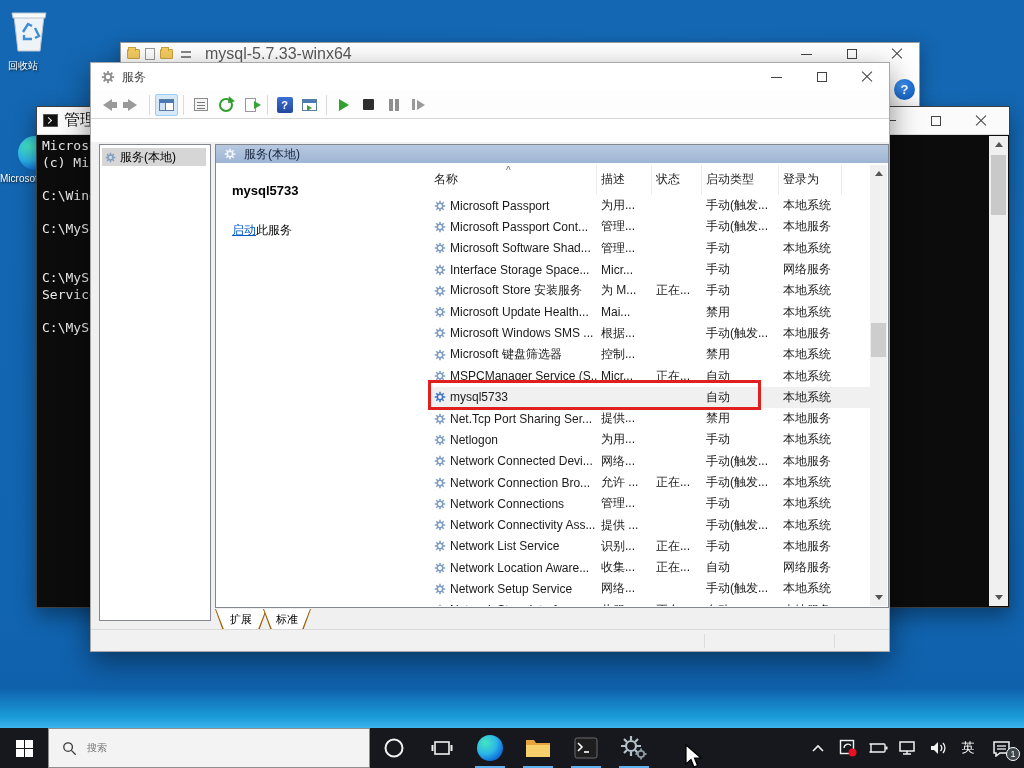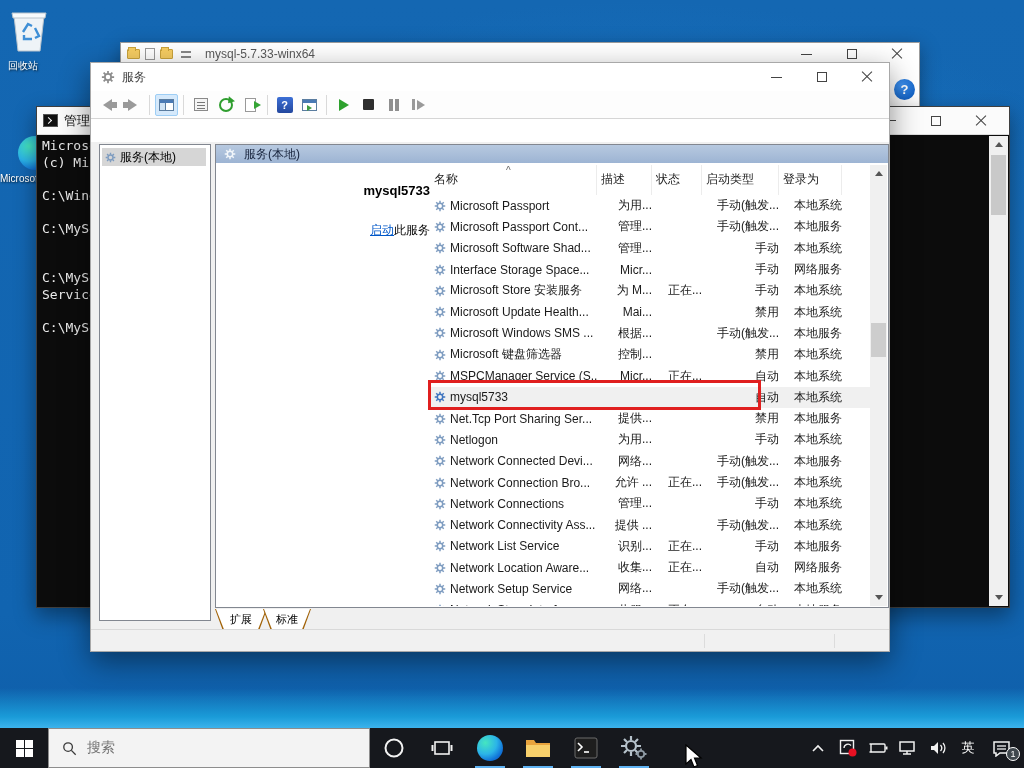--- a/index.html
+++ b/index.html
@@ -28,46 +28,46 @@
   .g-close:before { transform:rotate(45deg);} .g-close:after { transform:rotate(-45deg);}
 
   
   .explorer { position:absolute; left:120px; top:42px; width:800px; height:520px; z-index:3;
     background:#fff; border:1px solid #9b9b9b; box-shadow:0 6px 18px rgba(0,0,0,.35); }
   .exp-title { height:22px; display:flex; align-items:center; padding-left:6px; }
   .mini-folder { width:13px; height:10px; background:#f6cd62; border:1px solid #caa33c; border-radius:1px; position:relative; margin-right:5px; }
   .mini-folder:before { content:""; position:absolute; left:0; top:-3px; width:6px; height:3px; background:#f6cd62; border:1px solid #caa33c; border-bottom:none; }
   .mini-doc { width:10px; height:12px; background:#fff; border:1px solid #9a9a9a; margin-right:5px; }
   .mini-eq { width:10px; height:7px; border-top:2px solid #888; border-bottom:2px solid #888; margin:0 8px 0 3px; }
-  .exp-title .t { font-size:12px; color:#5a5a5a; margin-left:6px; }
+  .exp-title .t { font-size:16px; color:#5a5a5a; margin-left:6px; }
   .exp-controls { margin-left:auto; height:100%; display:flex; }
   .help-circle { position:absolute; right:4px; top:36px; width:21px; height:21px; border-radius:50%;
     background:radial-gradient(circle at 35% 30%, #3f92ef, #1565c8 75%); color:#fff; font-weight:bold;
     font-size:13px; display:flex; align-items:center; justify-content:center; }
 
   
   .console { position:absolute; left:36px; top:106px; width:974px; height:502px; z-index:4;
     background:#0c0c0c; border:1px solid #3f3f3f; box-shadow:0 8px 20px rgba(0,0,0,.4); }
   .con-title { height:28px; background:#fbfbfb; border-bottom:1px solid #dcdcdc; display:flex; align-items:center; padding-left:6px; }
   .cmd-ic { width:15px; height:13px; background:#111; border:1px solid #555; margin-right:6px; position:relative; }
   .cmd-ic:before { content:""; position:absolute; left:2px; top:3px; width:4px; height:4px; border-left:1px solid #fff; border-bottom:1px solid #fff; transform:rotate(-135deg); }
-  .con-title .t { font-size:13px; color:#111; }
+  .con-title .t { font-size:16px; color:#111; }
   .con-controls { margin-left:auto; height:100%; display:flex; margin-right:6px; }
   .con-body { position:absolute; left:0; top:28px; right:0; bottom:0; background:#0c0c0c; overflow:hidden;
     font-family:"DejaVu Sans Mono",monospace; font-size:13px; color:#ececec; padding:3px 0 0 5px; }
   .con-line { min-height:16.5px; line-height:16.5px; white-space:pre; }
   .con-scroll { position:absolute; right:1px; top:29px; bottom:1px; width:19px; background:#f0f0f0; z-index:2; }
   .sb-arrow { position:absolute; left:0; width:19px; height:17px; display:flex; align-items:center; justify-content:center; }
   .tri-up { width:0; height:0; border-left:4px solid transparent; border-right:4px solid transparent; border-bottom:5px solid #555; }
   .tri-dn { width:0; height:0; border-left:4px solid transparent; border-right:4px solid transparent; border-top:5px solid #555; }
   .con-scroll .thumb { position:absolute; left:2px; top:19px; width:15px; height:60px; background:#c9c9c9; }
 
   
   .svc { position:absolute; left:90px; top:62px; width:800px; height:590px; z-index:5;
-    background:#fff; border:1px solid #a8a8a8; box-shadow:0 10px 28px rgba(0,0,0,.45);text-align:right; }
+    background:#fff; border:1px solid #a8a8a8; box-shadow:0 10px 28px rgba(0,0,0,.45); }
   .svc-titlebar { height:28px; display:flex; align-items:center; padding-left:10px; background:#fff; }
   .svc-titlebar .t { font-size:12px; color:#3c3c3c; margin-left:7px; }
   .svc-controls { margin-left:auto; height:100%; display:flex; }
   .gear { display:inline-block; line-height:0; }
   .svc-menubar { height:23px; display:flex; align-items:center; padding-left:4px; background:#fff; }
   .svc-menubar span { font-size:12.5px; color:#1a1a1a; padding:0 11px; }
   .svc-toolbar { height:28px; display:flex; align-items:center; padding-left:5px; gap:2px; background:#fdfdfd; border-bottom:1px solid #d6d6d6; }
   .tb { width:23px; height:22px; display:flex; align-items:center; justify-content:center; }
   .tb.hl { background:#d5e9fb; border:1px solid #9ecef5; border-radius:2px; }
   .tb-sep { width:1px; height:20px; background:#d9d9d9; margin:0 3px; }
@@ -131,21 +131,21 @@
 
   .redbox { position:absolute; left:337px; top:317px; width:333px; height:30px; border:3px solid #e01f1f; z-index:6; pointer-events:none; }
 
   
   .taskbar { position:absolute; left:0; top:728px; width:1024px; height:40px; background:#16181d; z-index:10; display:flex; align-items:stretch; }
   .tbtn { width:48px; display:flex; align-items:center; justify-content:center; position:relative; }
   .start-logo { display:grid; grid-template-columns:8px 8px; grid-template-rows:8px 8px; gap:1px; }
   .start-logo i { background:#fff; }
   .searchbox { width:322px; background:#f3f3f3; border:1px solid #8d8d8d; display:flex; align-items:center; }
   .searchbox svg { margin:0 10px 0 13px; }
-  .searchbox input { border:none; outline:none; background:transparent; font-size:14px; color:#2b2b2b; width:230px; font-family:Liberation Mono, monospace; }
+  .searchbox input { border:none; outline:none; background:transparent; font-size:10px; color:#2b2b2b; width:230px; font-family:Liberation Mono, monospace; }
   .underline { position:absolute; left:9px; bottom:0; width:30px; height:2px; background:#5fb2f2; }
   .tray { margin-left:auto; display:flex; align-items:center; gap:6px; padding-right:8px; color:#fff; }
   .tray .titem { width:24px; height:40px; display:flex; align-items:center; justify-content:center; position:relative; }
   .ime { font-size:13px; }
   .badge { position:absolute; right:-4px; bottom:7px; width:14px; height:14px; border-radius:50%; background:#3f474d; border:1px solid #fff; color:#fff;
     font-size:9px; display:flex; align-items:center; justify-content:center; }
 
   .cursor { position:absolute; left:684px; top:744px; z-index:20; pointer-events:none; }
 </style>
 </head>

